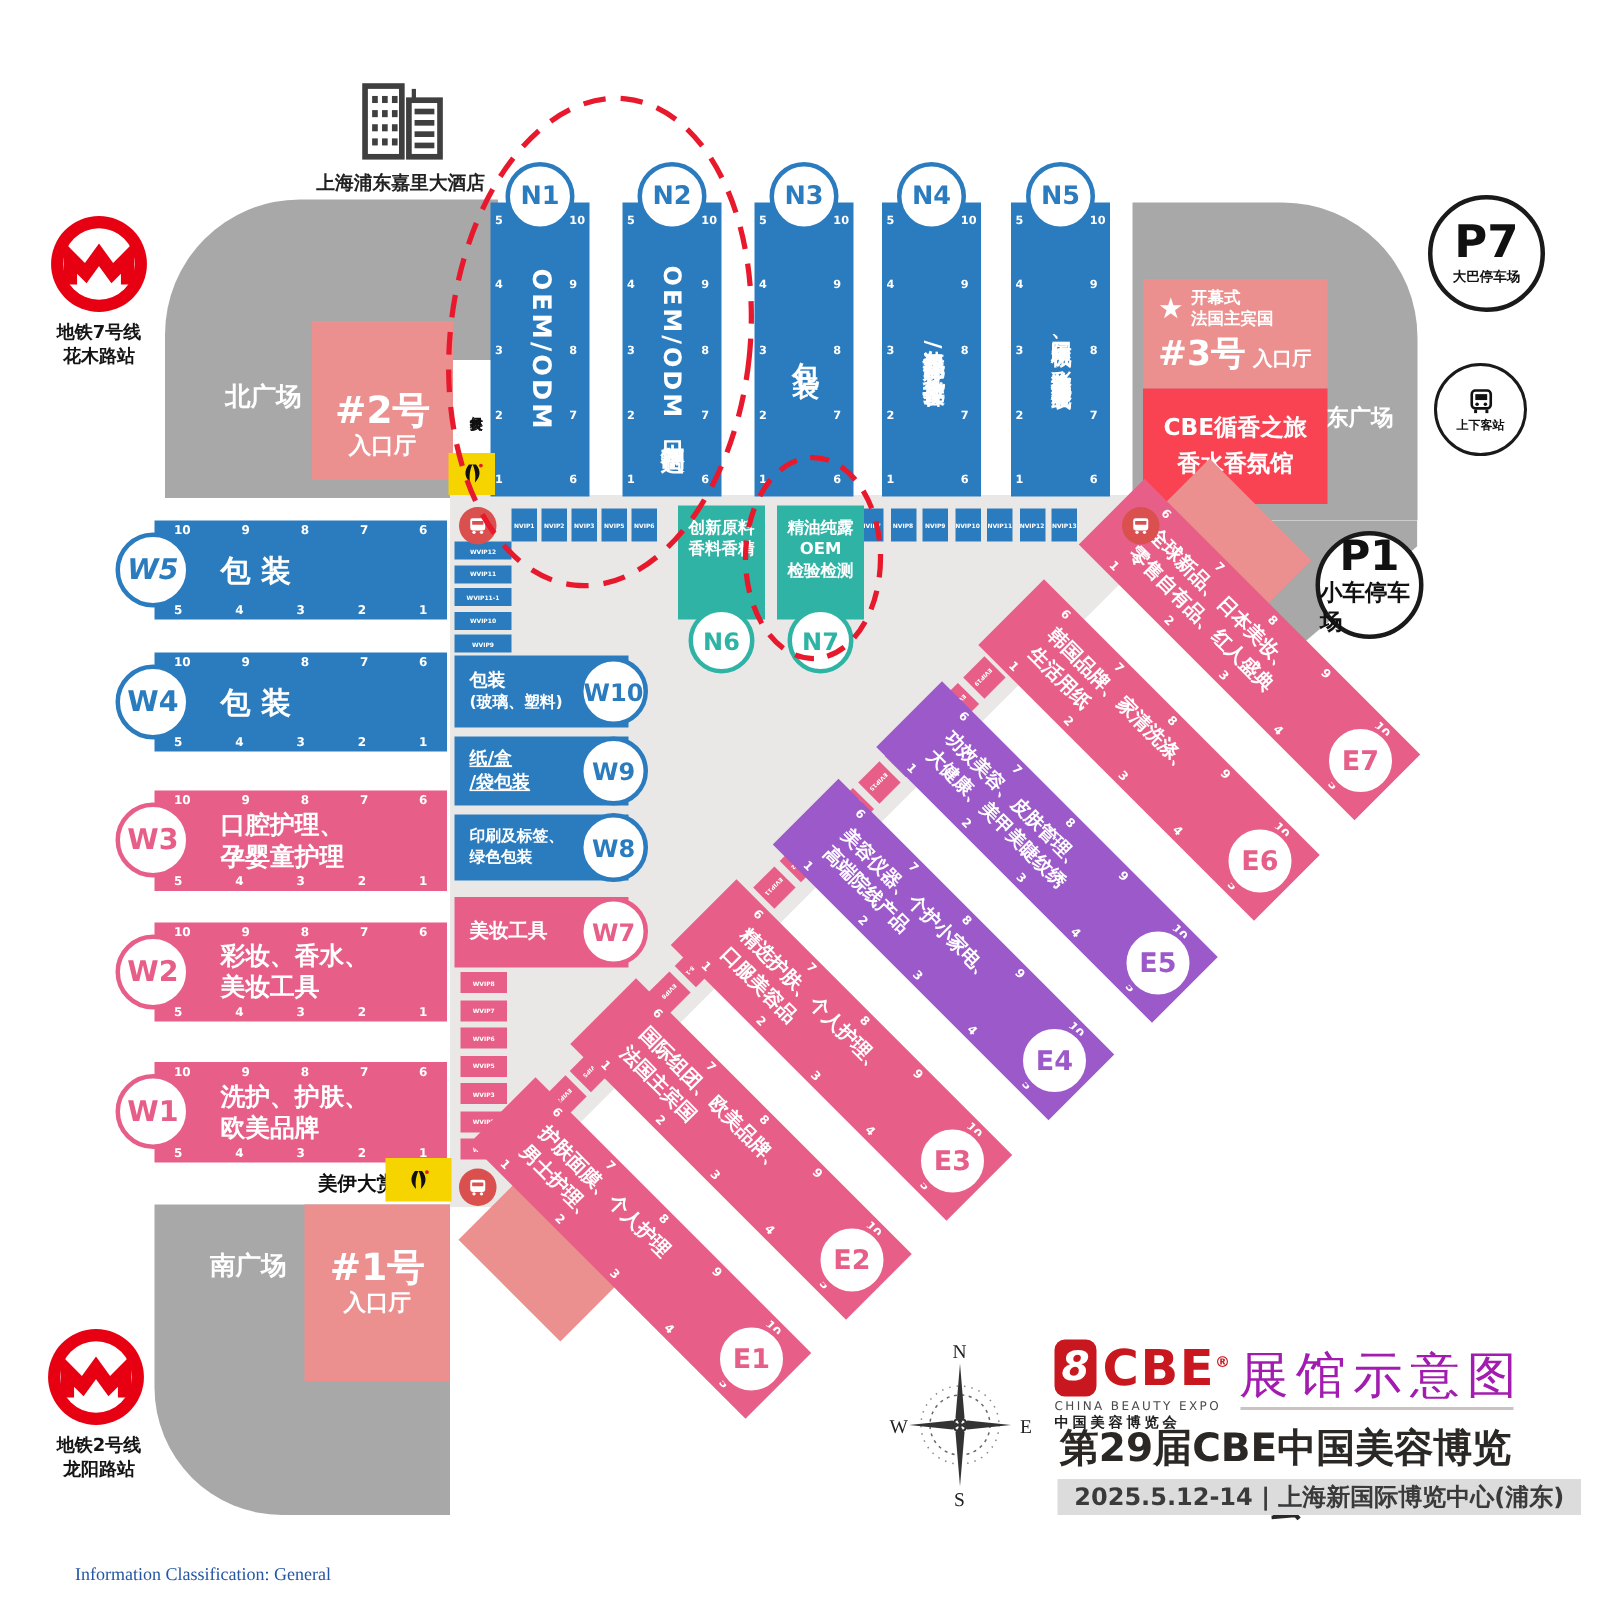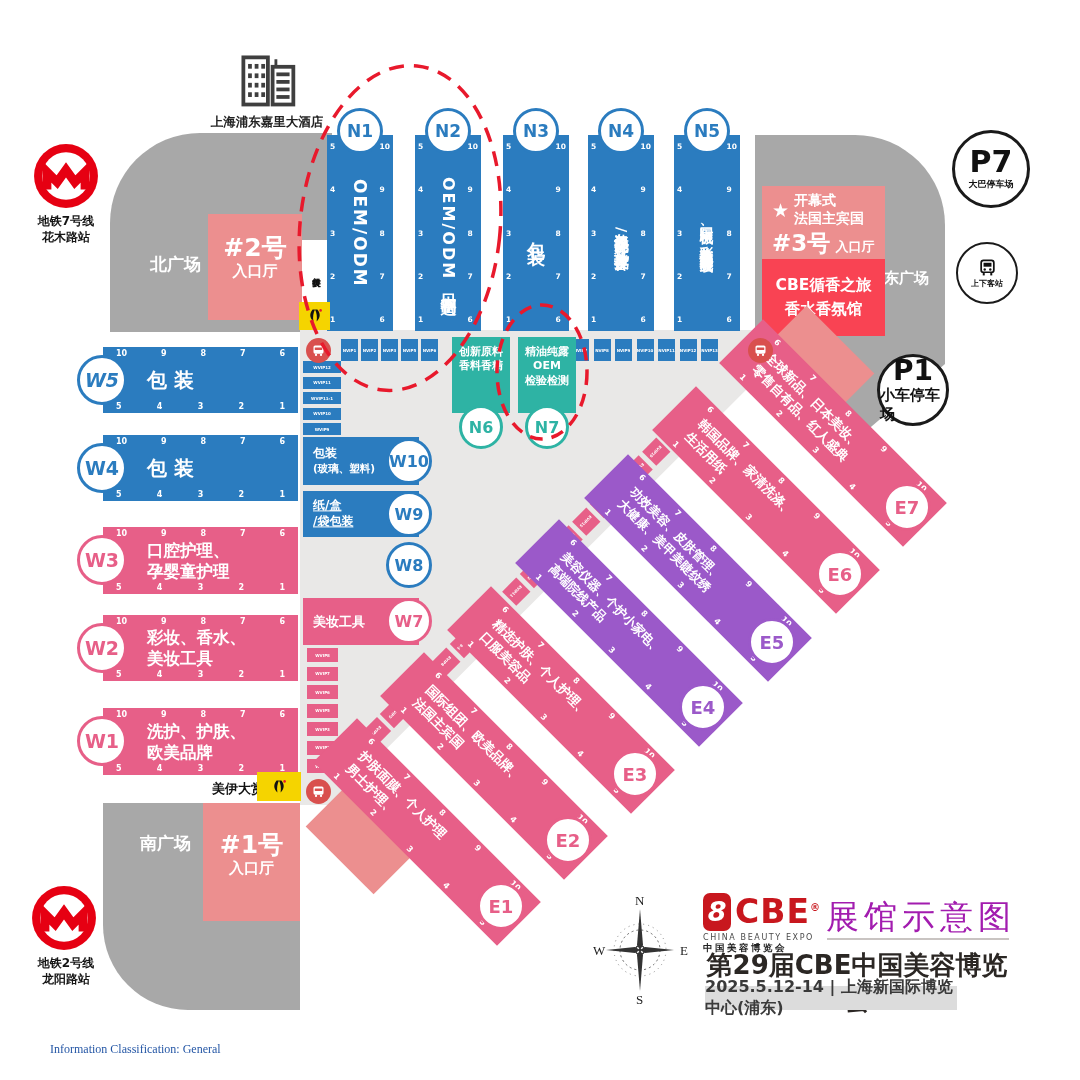--- a/index.html
+++ b/index.html
@@ -131,21 +131,21 @@
       <circle cx="50" cy="50" r="47" fill="#e60012"></circle>
         <circle cx="50" cy="50" r="35" fill="#fff"></circle>
       <path d="M22 70 V44 L37 59 L50 41 L63 59 L78 44 V70" fill="none" stroke="#e60012" stroke-width="13"></path>
     </svg>
   </div>
   <div class="abs metro-label" style="left:14px;top:956px;width:104px;">
     <div>地铁2号线</div>
     <div>龙阳路站</div>
   </div>
 
-  <div class="entrance" style="left:208px;top:214px;width:94px;height:106px;padding-top:20px;">
+  <div class="entrance" style="left:208px;top:214px;width:94px;height:106px;padding-top:46px;">
     <div class="ent-num">#2号</div>
     <div class="ent-hall">入口厅</div>
   </div>
   <div class="abs" style="left:302px;top:240px;width:30px;height:62px;background:#fff;writing-mode:vertical-rl;display:flex;align-items:center;justify-content:center;font-size:8.5px;font-weight:700;color:#111;z-index:2;">美伊科技</div>
   <div class="yellowbox" style="left:299px;top:302px;width:31px;height:28px;">
     <svg width="16" height="16" viewBox="0 0 20 20">
         <path d="M7 2 C3 7 3 12 8 17 C7 11 8 6 10 2 Z" fill="#111"></path>
         <path d="M13 2 C17 7 17 12 12 17 C13 11 12 6 10 2 Z" fill="#111"></path>
         <circle cx="17" cy="3" r="1.6" fill="#e8192c"></circle>
       </svg>
@@ -299,21 +299,21 @@
     <div>精油纯露</div>
     <div>OEM</div>
     <div>检验检测</div>
   </div>
   <div class="badge tealbadge" style="left:459px;top:405px;">N6</div>
   <div class="badge tealbadge" style="left:525px;top:405px;">N7</div>
 
   <div class="entrance" style="left:762px;top:186px;width:123px;height:73px;text-align:left;padding:6px 0 0 10px;">
     <div style="display:flex;align-items:center;gap:5px;">
       <span class="star-icon"></span>
-      <span style="font-size:14px;font-weight:700;line-height:1.25;">
+      <span style="font-size:11px;font-weight:700;line-height:1.25;">
         <div>开幕式</div>
         <div>法国主宾国</div>
       </span>
     </div>
     <div style="margin-top:4px;">
       <span class="ent-num" style="font-size:23px;">#3号</span>
       <span class="ent-hall" style="font-size:13px;">入口厅</span>
     </div>
   </div>
   <div class="abs" style="left:762px;top:259px;width:123px;height:77px;background:var(--red);color:#fff;font-weight:800;font-size:15.5px;display:flex;flex-direction:column;align-items:center;justify-content:center;line-height:1.5;z-index:2;">
@@ -453,20 +453,26 @@
   <div class="wsm c-blue" style="top:437px;height:48px;">
     <div class="wlabel" style="font-size:12px;">
         <div>包装</div>
         <div style="font-size:10.5px;">(玻璃、塑料)</div>
       </div>
   </div>
   <div class="wsm c-blue" style="top:491px;height:46px;">
     <div class="wlabel" style="font-size:12px;text-decoration:underline;">
         <div>纸/盒</div>
         <div>/袋包装</div>
+      </div>
+  </div>
+  <div class="wsm c-blue" style="top:543px;height:44px;">
+    <div class="wlabel" style="font-size:10.5px;">
+        <div>印刷及标签、</div>
+        <div>绿色包装</div>
       </div>
   </div>
   <div class="wsm c-pink" style="top:598px;height:47px;">
     <div class="wlabel" style="font-size:13px;">美妆工具</div>
   </div>
   <div class="badge wsmbadge t-blue" style="left:386px;top:438px;">W10</div>
   <div class="badge wsmbadge t-blue" style="left:386px;top:491px;">W9</div>
   <div class="badge wsmbadge t-blue" style="left:386px;top:542px;">W8</div>
   <div class="badge wsmbadge t-pink" style="left:386px;top:598px;">W7</div>
 
@@ -702,17 +708,17 @@
     <div style="display:flex;align-items:center;gap:4px;">
       <div style="width:38px;height:38px;background:#c8171e;border-radius:7px;color:#fff;font-size:27px;font-weight:800;font-style:italic;display:flex;align-items:center;justify-content:center;">8</div>
       <div style="color:#c8171e;font-size:33px;font-weight:800;letter-spacing:1px;"><span>CBE</span><sup style="font-size:10px;">®</sup></div>
     </div>
     <div style="font-size:8px;color:#4a4a4a;letter-spacing:1.6px;margin-top:2px;">CHINA BEAUTY EXPO</div>
     <div style="font-size:9.5px;color:#222;font-weight:700;letter-spacing:2.5px;">中国美容博览会</div>
   </div>
   <div class="abs map-title" style="left:826px;top:895px;z-index:2;">展馆示意图</div>
   <div class="abs" style="left:827px;top:938px;width:182px;height:2px;background:#c9c4c2;z-index:2;"></div>
   <div class="abs expo-title" style="left:704px;top:948px;width:306px;text-align:center;z-index:2;">第29届CBE中国美容博览会</div>
-  <div class="abs date-bar" style="left:705px;top:986px;width:252px;height:24px;z-index:2;">2025.5.12-14 | 上海新国际博览中心(浦东)</div>
+  <div class="abs date-bar" style="left:705px;top:986px;width:349px;height:24px;z-index:2;">2025.5.12-14 | 上海新国际博览中心(浦东)</div>
 
   <div class="abs footer-note" style="left:50px;top:1042px;">Information Classification: General</div>
 
 </div>
 
 </body></html>

